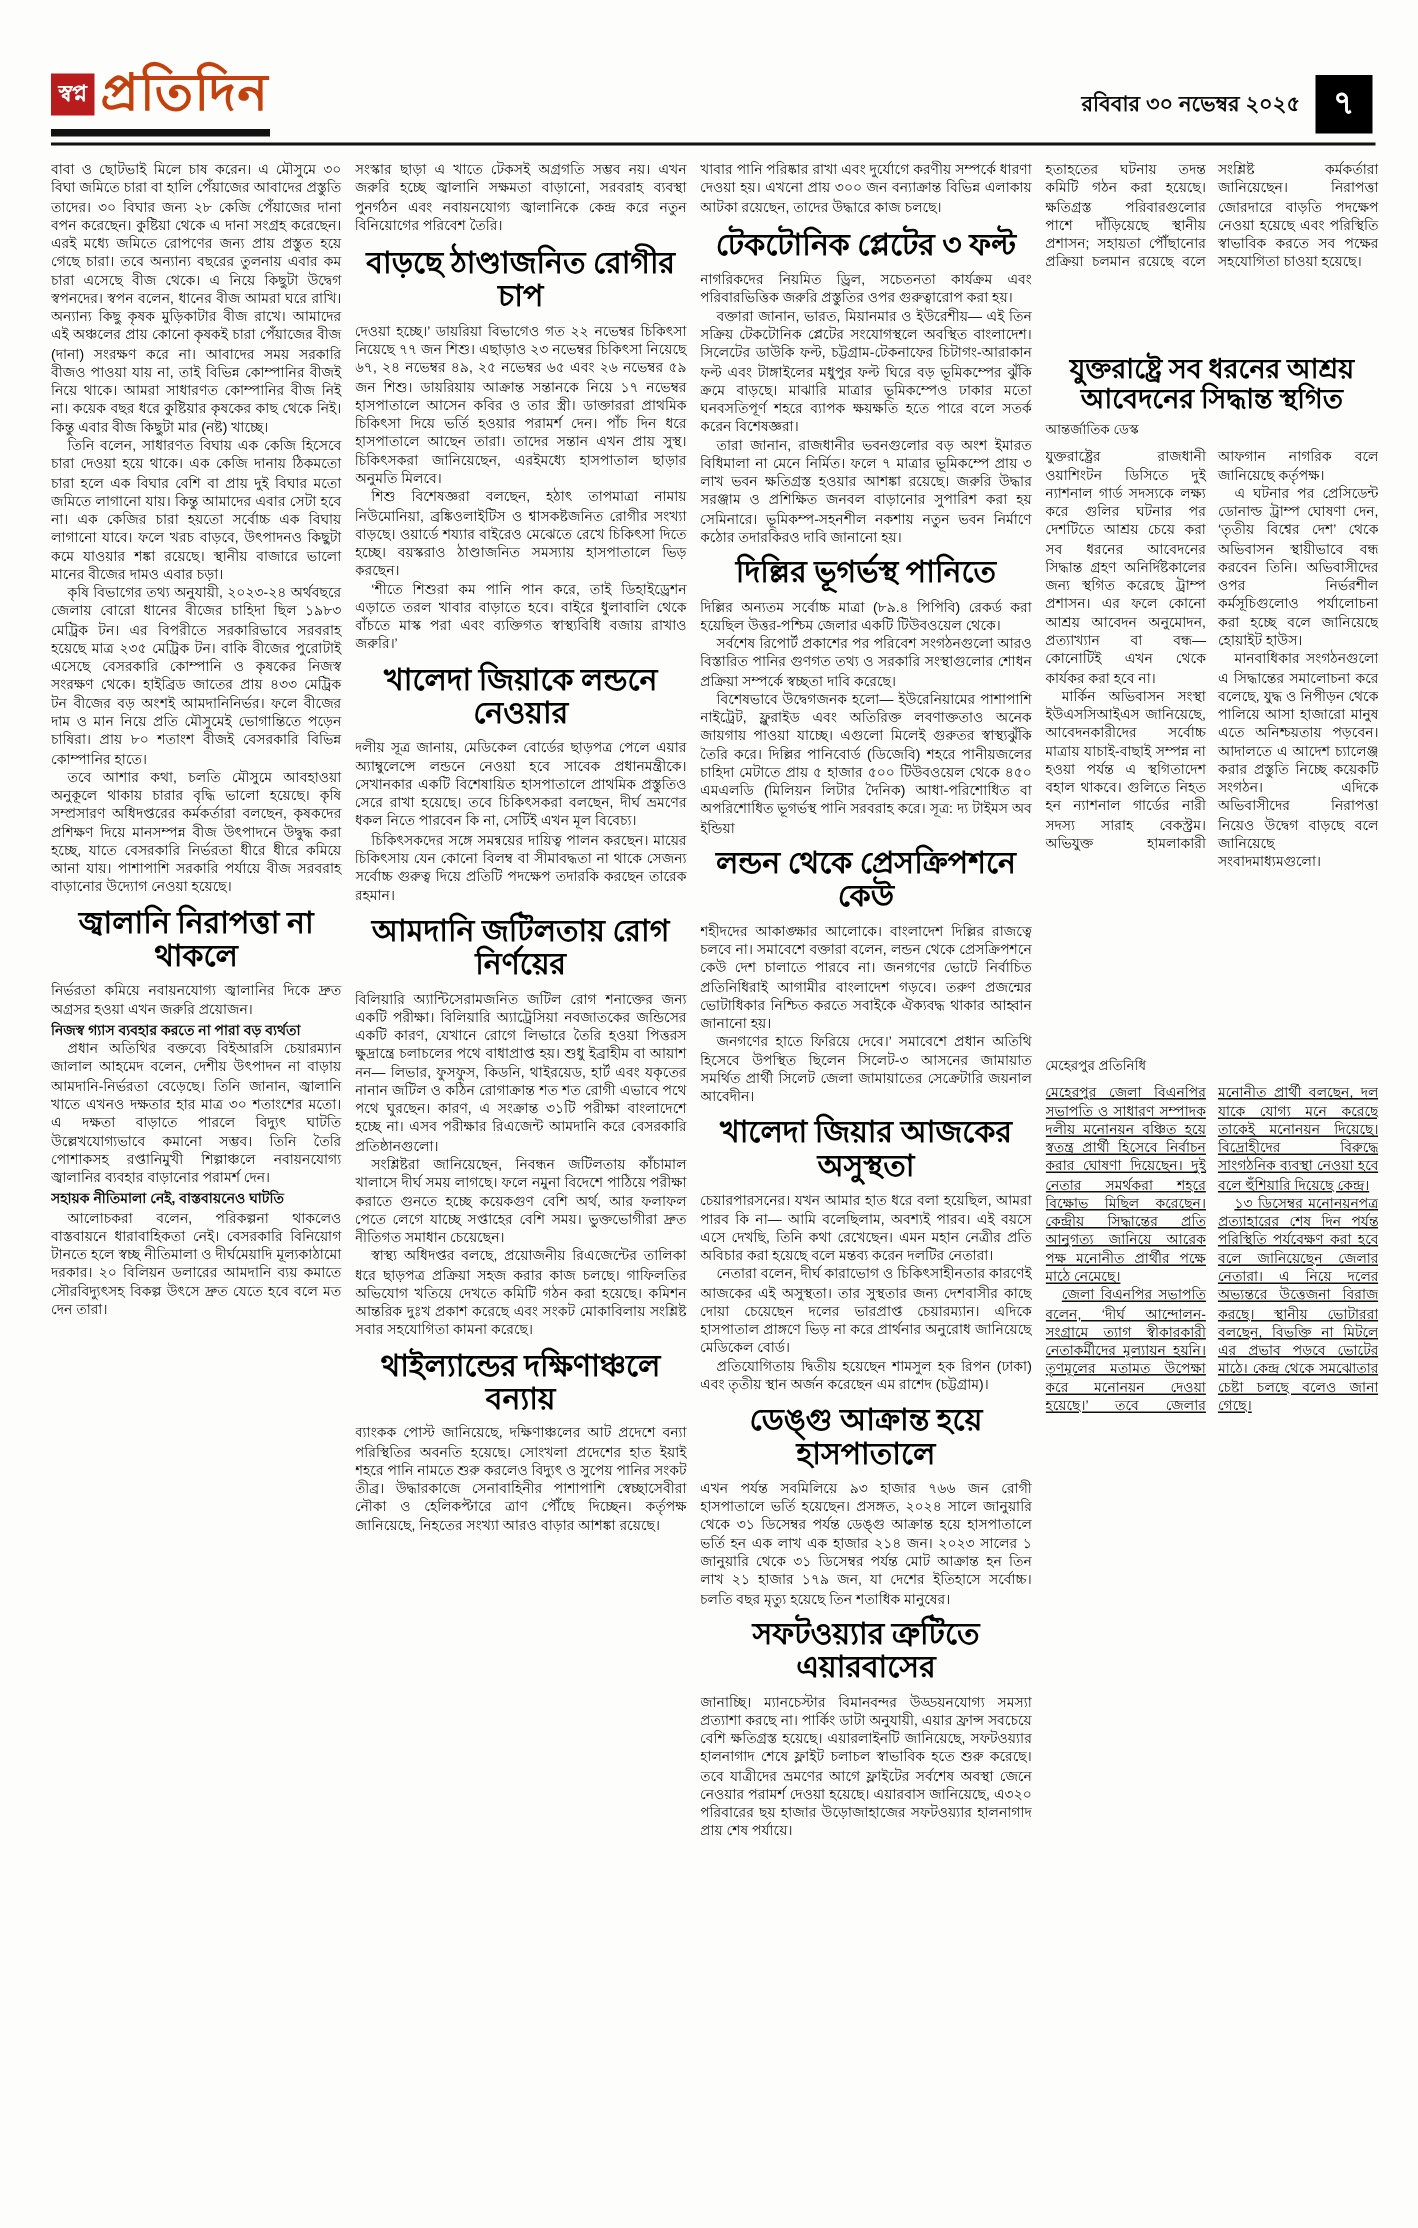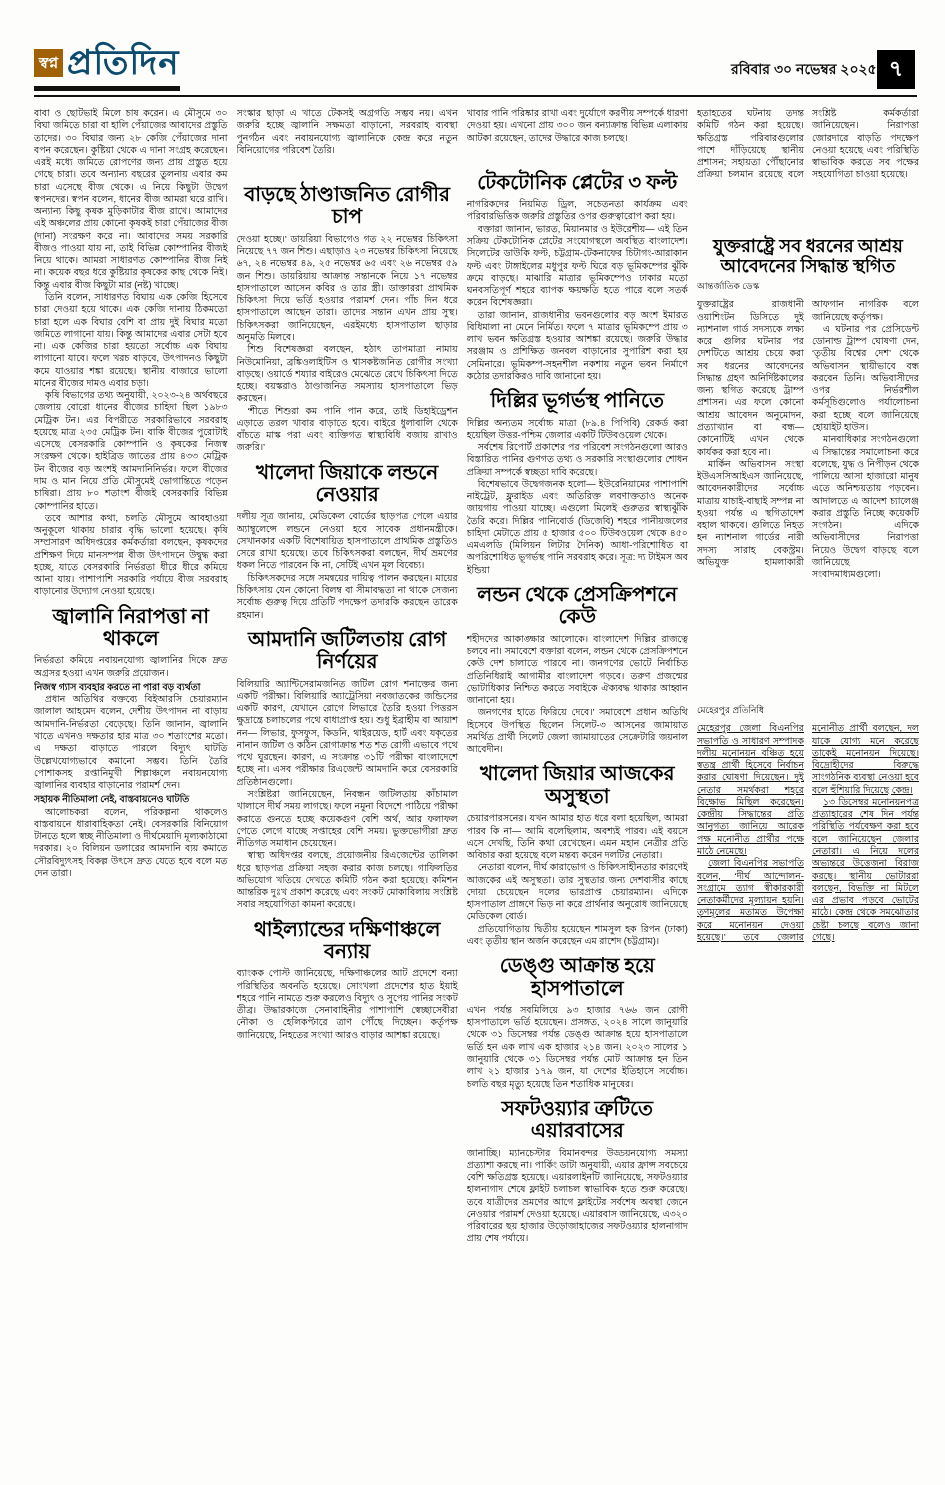--- a/index.html
+++ b/index.html
@@ -13,32 +13,32 @@
   .page{width:945px;height:1485px;position:relative;overflow:hidden;background:#fdfdfb;}
 
   
   .header{
     display:flex;justify-content:space-between;align-items:flex-end;
     padding:46px 30px 0 34px;
   }
   .masthead{display:inline-block;}
   .masthead-row{display:flex;align-items:center;gap:4px;}
   .logo-box{
-    background:#a16207;color:#fff;
+    background:#b91c1c;color:#fff;
     font-weight:bold;font-size:15px;
     padding:6px 5px 7px 5px;line-height:1;
     letter-spacing:0;
   }
   .masthead-title{
-    font-size:34px;font-weight:bold;color:#0c4a6e;
+    font-size:34px;font-weight:bold;color:#c2410c;
     line-height:1;letter-spacing:1px;
     font-family:"Liberation Serif",serif;
   }
   .masthead-rule{height:5px;background:#111;margin-top:6px;width:100%;}
-  .dateline-wrap{display:flex;align-items:center;gap:0;padding-bottom:2px;justify-content:center;}
+  .dateline-wrap{display:flex;align-items:center;gap:10px;padding-bottom:2px;justify-content:center;}
   .dateline{font-size:14px;font-weight:bold;}
   .pagenum{
     background:#000;color:#fff;font-weight:bold;
     font-size:22px;line-height:1;
     padding:8px 12px 9px 12px;
   }
   .header-rule{height:2px;background:#111;margin:4px 28px 8px 34px;}
 
   
   .columns{
@@ -47,21 +47,21 @@
     height:1368px;overflow:hidden;
   }
   .col{overflow:hidden;height:100%;}
   .col1{width:203px;}
   .col2{width:232px;}
   .col3{width:232px;}
   .colR{width:233px;}
 
   p{margin:0;font-size:9.3px;line-height:1.32;text-align:justify;}
   p + p{text-indent:11px;}
-  .cont{margin-bottom:20px;}
+  .cont{margin-bottom:2px;}
   .subhead{font-weight:bold;text-indent:0 !important;margin-top:2px;}
   h2{
     margin:7px 0 5px 0;
     font-size:20px;line-height:1.12;
     text-align:center;font-weight:bold;color:#040404;
     font-family:"Liberation Serif",serif;
   }
   .colR h2{font-size:18px;margin:9px 0 3px 0;}
   .byline{font-size:9px;font-weight:normal;margin:0 0 4px 0;text-align:left;}
   .twocol{column-count:2;column-gap:8px;overflow:hidden;}

